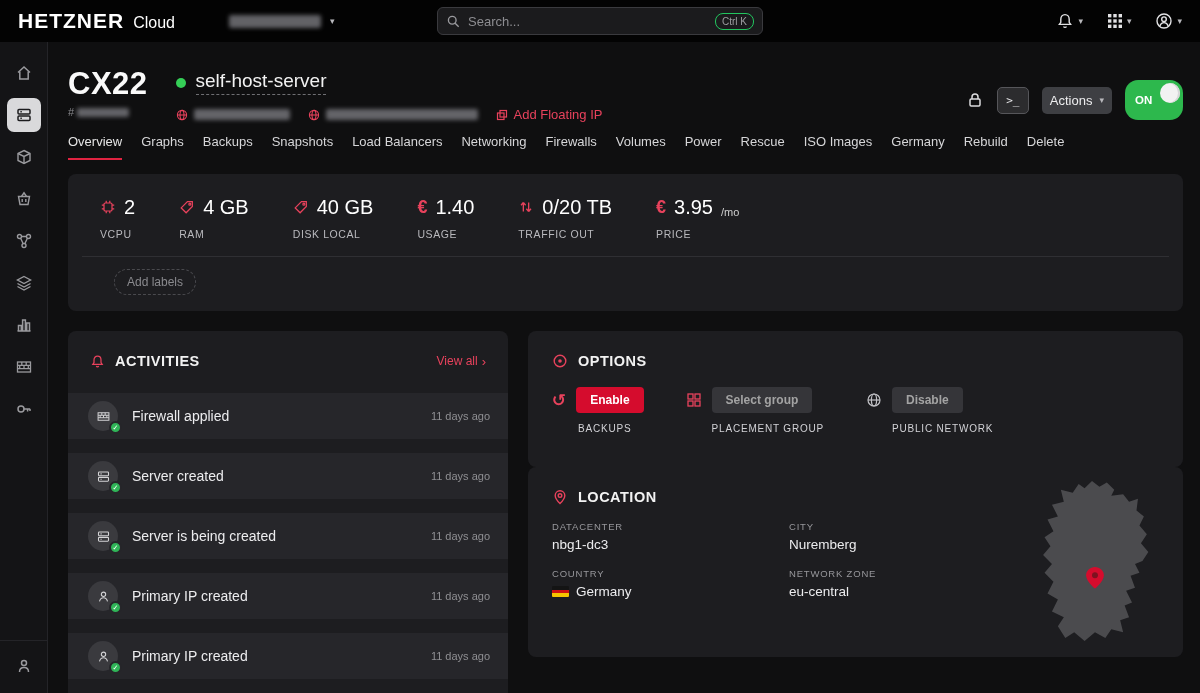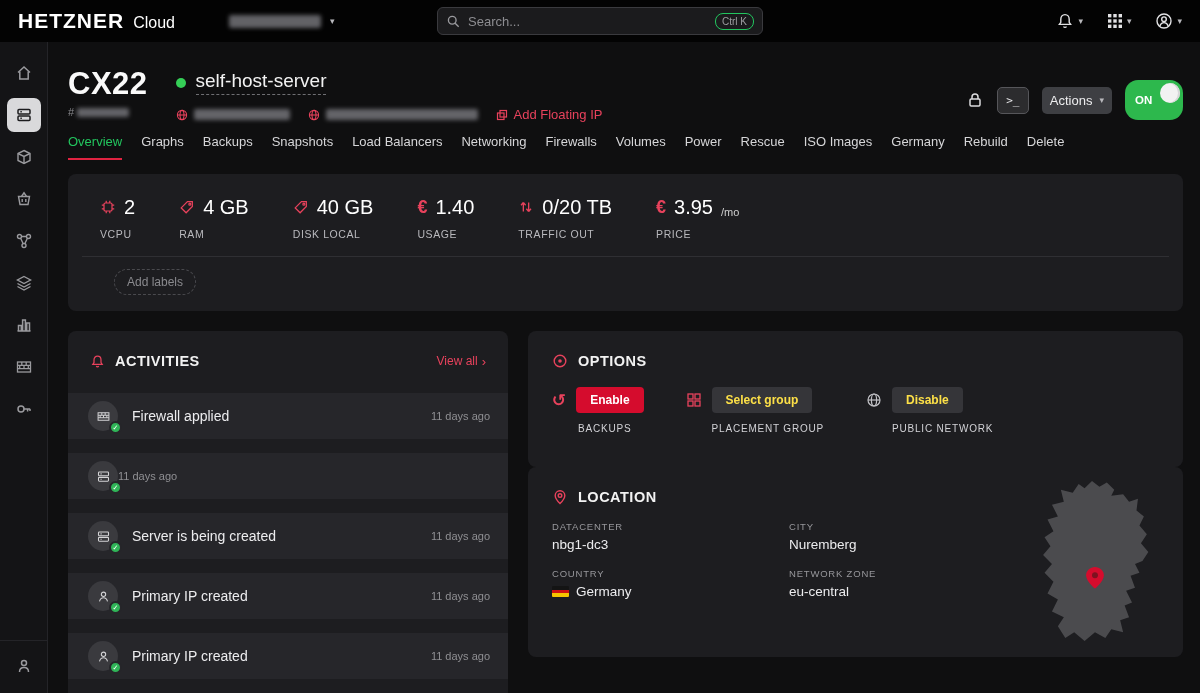--- a/index.html
+++ b/index.html
@@ -56,21 +56,21 @@
   .header-controls{ margin-left:auto; display:flex; align-items:center; gap:13px; padding-top:8px; }
   .icon-btn{ background:none; border:none; color:#dcdcde; cursor:pointer; display:flex; }
   .console-btn{ width:32px; height:27px; background:#2c2c2e; border:1px solid #56565a; border-radius:5px; color:#e8e8ea; font-family:"DejaVu Sans Mono",monospace; font-size:11px; cursor:pointer; }
   .actions-btn{ display:flex; align-items:center; gap:7px; padding:6px 8px; background:#3e3f43; border:none; border-radius:5px; color:#ededef; font-size:13px; font-family:inherit; cursor:pointer; }
   .toggle{ position:relative; width:58px; height:40px; border-radius:13px; background:var(--green); cursor:pointer; display:flex; align-items:center; }
   .toggle-label{ font-size:11.5px; font-weight:700; color:#fff; margin-left:10px; }
   .knob{ position:absolute; right:3px; top:3px; width:20px; height:20px; border-radius:50%; background:#f2f2f2; box-shadow:inset -2px 0 0 #d6d6d8; }
 
   .tabs{ display:flex; gap:19px; padding:0 20px; margin-top:8px; font-size:13px; color:#d6d6d8; }
   .tab{ padding-bottom:9px; cursor:pointer; white-space:nowrap; border-bottom:2.5px solid transparent; }
-  .tab.active{ color:#22c55e; border-bottom-color:#e02341;text-align:right; }
+  .tab.active{ color:#e5e5e5; border-bottom-color:#e02341;text-align:right; }
 
   .card{ background:var(--card); border-radius:8px; }
   .stats-card{ margin:14px 17px 0 20px; }
   .stats-row{ display:flex; gap:44px; padding:20px 32px 16px; align-items:flex-start; }
   .stat-top{ display:flex; align-items:center; gap:8px; height:26px; }
   .stat-value{ font-size:20px; color:#fff; }
   .stat-suffix{ font-size:11px; color:#cfcfcf; align-self:flex-end; padding-bottom:2px;}
   .stat-label{ margin-top:8px; font-size:10.5px; letter-spacing:.6px; color:#b9b9bd; }
   .euro-glyph{ color:var(--red-text); font-size:18px; font-weight:600; }
   .stats-divider{ border-top:1px solid #2f2f33; margin:0 14px; }
@@ -90,21 +90,21 @@
   .act-text{ margin-left:14px; font-size:14px; color:#ececee; flex:1; }
   .act-time{ font-size:11px; color:#8f8f93; }
 
   .right-col{ flex:1; display:flex; flex-direction:column; gap:0; }
   .options-card{ height:136px; padding:22px 24px; }
   .options-row{ display:flex; gap:42px; margin-top:18px; }
   .option-top{ display:flex; align-items:center; gap:10px; }
   .opt-glyph{ color:var(--red-text); font-size:17px; font-weight:700; line-height:1; }
   .btn{ border:none; border-radius:4px; font-size:12px; font-weight:600; padding:6px 14px; font-family:inherit; cursor:pointer; }
   .btn.primary{ background:var(--red); color:#fff; }
-  .btn.disabled{ background:#353539; color:#fde047; cursor:default; }
+  .btn.disabled{ background:#353539; color:#a3a3a3; cursor:default; }
   .option-label{ margin-left:26px; margin-top:10px; font-size:10px; letter-spacing:.8px; color:#d2d2d6; }
 
   .location-card{ height:190px; padding:22px 24px; position:relative; }
   .loc-grid{ margin-top:16px; display:grid; grid-template-columns:237px 1fr; row-gap:16px; padding-right:180px; }
   .loc-label{ font-size:9.5px; letter-spacing:.8px; color:#97979b; }
   .loc-value{ margin-top:5px; font-size:13.5px; color:#ececee; display:flex; align-items:center; gap:7px;}
   .flag-de{ display:inline-block; width:17px; height:11px; border-radius:1px; background:linear-gradient(180deg,#141414 0 33%,#cf1111 33% 66%,#f5c400 66% 100%); }
   .map-wrap{ position:absolute; right:16px; top:8px; width:150px; height:172px; }
 </style>
 </head>
@@ -401,20 +401,21 @@
         </div>
         <div class="activity-row">
           <span class="act-icon">
             <svg width="15" height="15" viewBox="0 0 18 18" fill="none" stroke="currentColor" stroke-width="1.3">
                 <rect x="3" y="3.5" width="12" height="4.6" rx="1"></rect>
                 <rect x="3" y="10" width="12" height="4.6" rx="1"></rect>
                 <path d="M5.4 5.8 h1.4 M5.4 12.3 h1.4"></path>
               </svg>
             <span class="act-badge">✓</span>
           </span>
+          <span class="act-text">Server created</span>
           <span class="act-time">11 days ago</span>
         </div>
         <div class="activity-row">
           <span class="act-icon">
             <svg width="15" height="15" viewBox="0 0 18 18" fill="none" stroke="currentColor" stroke-width="1.3">
                 <rect x="3" y="3.5" width="12" height="4.6" rx="1"></rect>
                 <rect x="3" y="10" width="12" height="4.6" rx="1"></rect>
                 <path d="M5.4 5.8 h1.4 M5.4 12.3 h1.4"></path>
               </svg>
             <span class="act-badge">✓</span>

